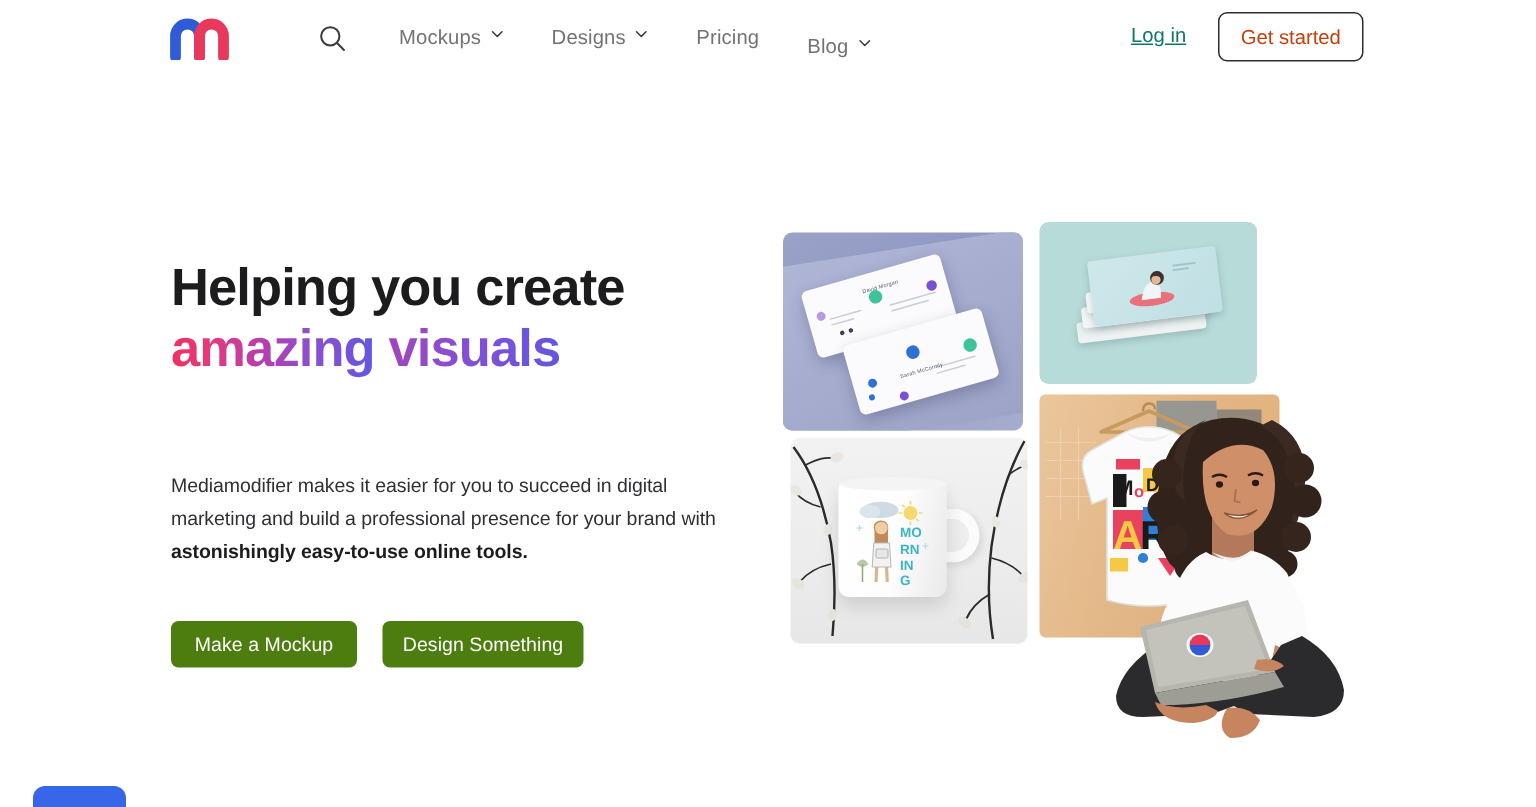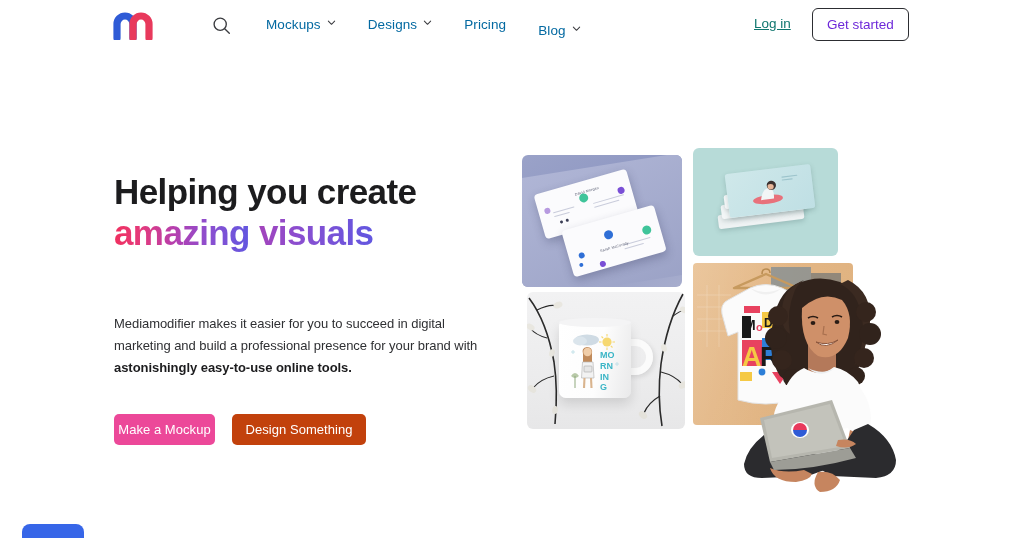--- a/index.html
+++ b/index.html
@@ -61,21 +61,21 @@
     display: flex;
     align-items: center;
     gap: 0px;
   }
 
   .nav-item {
     display: flex;
     align-items: center;
     gap: 6px;
     font-size: 13.5px;
-    color: #0369a1;
+    color: #737373;
     letter-spacing: 0.1px;
     cursor: pointer;
     padding: 6px 0;
     margin-right: 32px;
     white-space: nowrap;
   }
   .nav-item:last-child { margin-right: 0; margin-top: 12px; }
 
   .chev {
     display: inline-block;
@@ -100,21 +100,21 @@
     position: absolute;
     left: 812px;
     top: 8px;
     width: 97px;
     height: 33px;
     border: 1.3px solid #2c2d31;
     border-radius: 6px;
     background: #ffffff;
     font-family: "Liberation Sans", sans-serif;
     font-size: 13.5px;
-    color: #6d28d9;
+    color: #c2410c;
     cursor: pointer;
     display: flex;
     align-items: center;
     justify-content: center;
     white-space: nowrap;
   }
 
   
   .hero-text {
     position: absolute;
@@ -176,22 +176,22 @@
     font-size: 13px;
     color: #ffffff;
     cursor: pointer;
     display: flex;
     align-items: center;
     justify-content: center;
     height: 31px;
     white-space: nowrap;
     letter-spacing: 0.05px;
   }
-  .btn-pink { background: #ec4899; width: 101px; }
-  .btn-blue { background: #c2410c; width: 134px; }
+  .btn-pink { background: #4d7c0f; width: 124px; }
+  .btn-blue { background: #4d7c0f; width: 134px; }
 
   
   .collage { position: absolute; left: 0; top: 0; width: 1024px; height: 538px; pointer-events: none; }
   .tile { position: absolute; overflow: hidden; pointer-events: auto; }
 
   
   .tile-cards {
     left: 522px; top: 155px; width: 160px; height: 132px;
     border-radius: 6px;
     background: linear-gradient(150deg, #9aa2c8 0%, #8e97c2 45%, #a7adcd 100%);

